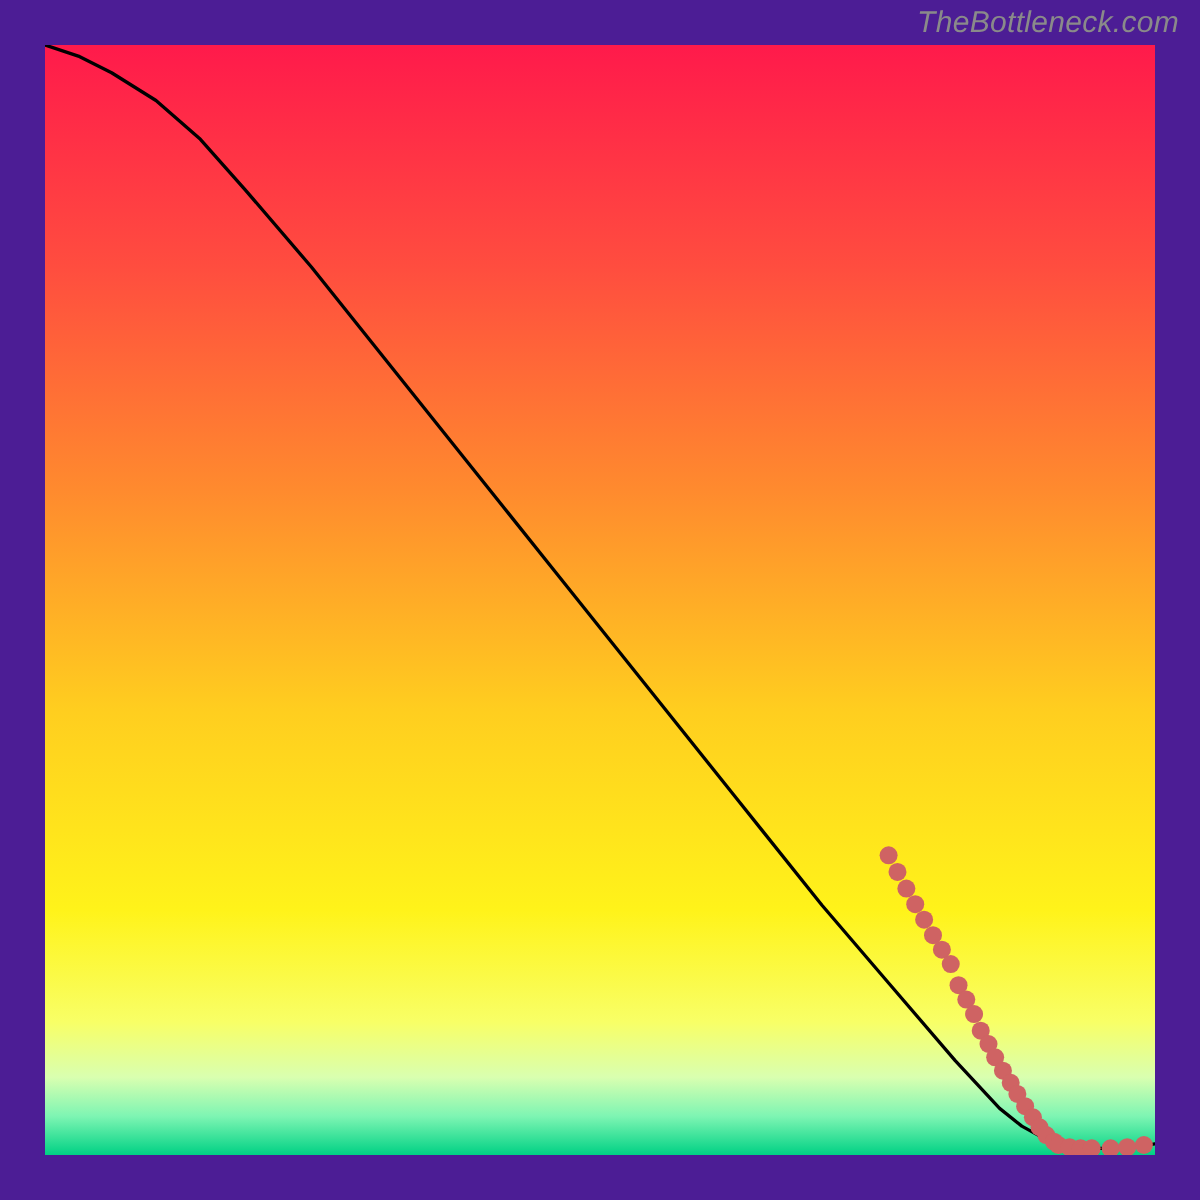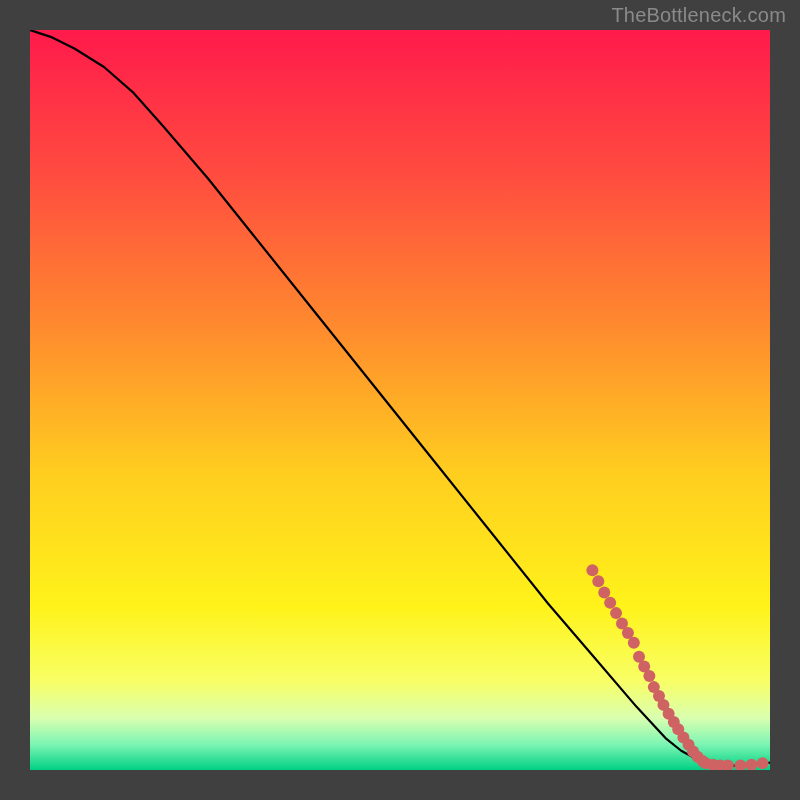--- a/index.html
+++ b/index.html
@@ -8,21 +8,22 @@
     width: 800px;
     height: 800px;
     background: #000;
     overflow: hidden;
     font-family: Arial, Helvetica, sans-serif;
   }
   .stage {
     position: relative;
     width: 800px;
     height: 800px;
-    background: #404040;
+    background: #4c1d95;
+    font-style: italic;
   }
   .watermark {
     position: absolute;
     top: 4px;
     right: 14px;
     color: #8a8a8a;
     font-size: 20px;
     font-weight: 400;
     letter-spacing: 0.2px;
     z-index: 5;

